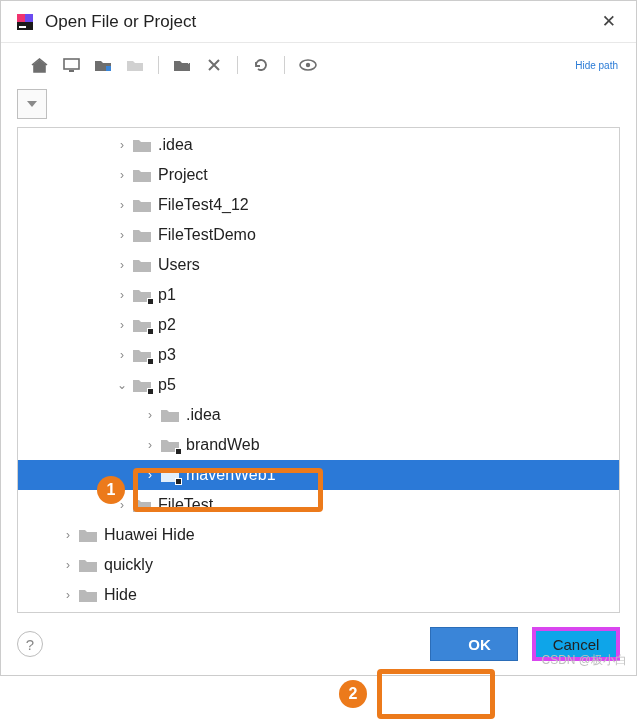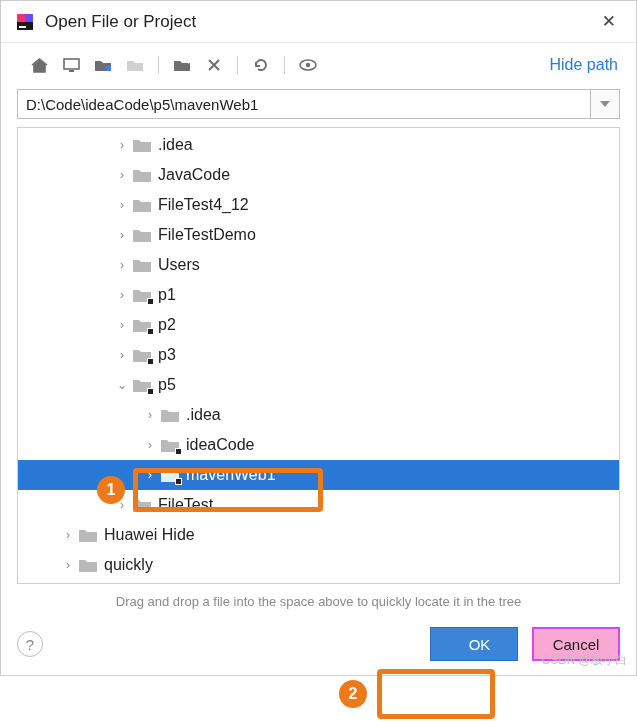--- a/index.html
+++ b/index.html
@@ -9,21 +9,21 @@
 
 .titlebar { display: flex; align-items: center; padding: 8px 14px; gap: 10px; border-bottom: 1px solid #e8e8e8; }
 .titlebar .appicon { width: 20px; height: 20px; }
 .titlebar .title { font-size: 17px; color: #222; flex: 1; }
 .titlebar .close { font-size: 17px; color: #444; cursor: pointer; padding: 2px 6px; }
 
 .toolbar { display: flex; align-items: center; padding: 10px 18px 6px 24px; gap: 4px; }
 .toolbar .tbtn { width: 28px; height: 24px; display: flex; align-items: center; justify-content: center; color: #6e6e6e; cursor: pointer; }
 .toolbar .sep { width: 1px; height: 18px; background: #d0d0d0; margin: 0 5px; }
 .toolbar .spacer { flex: 1; }
-.toolbar .hidepath { color: #2a7bd6; font-size: 16px; cursor: pointer; }
+.toolbar .hidepath { color: #2a7bd6; font-size: 10px; cursor: pointer; }
 
 .pathrow { display: flex; padding: 6px 16px 8px 16px; gap: 0; }
 .pathinput { flex: 1; height: 30px; border: 1px solid #bfbfbf; border-right: none; padding: 0 8px; font-size: 15px; color: #222; }
 .pathdd { width: 30px; height: 30px; border: 1px solid #bfbfbf; display: flex; align-items: center; justify-content: center; color: #777; cursor: pointer; background: #fafafa; }
 
 .treewrap { flex: 1; margin: 0 16px 6px 16px; border: 1px solid #cfcfcf; position: relative; overflow: hidden; }
 .tree { position: absolute; inset: 0; overflow: auto; padding-top: 2px; }
 .tree .row { display: flex; align-items: center; height: 30px; font-size: 16px; color: #222; white-space: nowrap; }
 .tree .row.sel { background: #2b79d7; color: #fff; }
 .tree .chev { width: 16px; text-align: center; color: #8a8a8a; font-size: 12px; margin-right: 2px; user-select: none; }
@@ -35,22 +35,22 @@
 
 
 .mark-box { position: absolute; border: 5px solid #ec7a1b; border-radius: 4px; pointer-events: none; }
 .mark-circle { position: absolute; width: 28px; height: 28px; border-radius: 50%; background: #ec7a1b; color: #fff; display: flex; align-items: center; justify-content: center; font-size: 16px; font-weight: 600; pointer-events: none; }
 
 .hint { text-align: center; font-size: 13px; color: #8a8a8a; padding: 4px 0 10px 0; }
 
 .buttons { display: flex; align-items: center; gap: 14px; padding: 8px 16px 14px 16px; }
 .buttons .help { width: 26px; height: 26px; border: 1px solid #bcbcbc; border-radius: 50%; display: flex; align-items: center; justify-content: center; color: #888; font-size: 15px; cursor: pointer; }
 .buttons .sp { flex: 1; }
-.buttons .ok { width: 88px; height: 34px; background: #3a85d8; border: 1px solid #2b6db8; color: #fff; font-size: 15px; font-weight: 400; cursor: pointer; padding-left: 11px; }
-.buttons .cancel { width: 88px; height: 34px; background: #f9a8d4; border: 2px solid #d946ef; color: #222; font-size: 15px; cursor: pointer; }
+.buttons .ok { width: 88px; height: 34px; background: #3a85d8; border: 1px solid #2b6db8; color: #fff; font-size: 15px; font-weight: 700; cursor: pointer; padding-left: 11px; }
+.buttons .cancel { width: 88px; height: 34px; background: #0ea5e9; border: 4px solid #d946ef; color: #222; font-size: 15px; cursor: pointer; }
 
 .watermark { position: absolute; right: 10px; bottom: 56px; font-size: 12px; color: #bfbfbf; pointer-events: none; text-align: right; }
 
 svg.folder path { fill: #b9b9b9; }
 .row.sel svg.folder path { fill: #e3effa; }
 
 </style>
 </head>
 <body>
 
@@ -117,21 +117,20 @@
         <svg width="18" height="14" viewBox="0 0 18 14">
           <ellipse cx="9" cy="7" rx="8" ry="5" fill="none" stroke="#6e6e6e" stroke-width="1.6"></ellipse>
           <circle cx="9" cy="7" r="2.2" fill="#6e6e6e"></circle>
         </svg>
       </span>
     <span class="spacer"></span>
     <span class="hidepath">Hide path</span>
   </div>
 
   <div class="pathrow">
-    <input class="pathinput" value="D:\Code\ideaCode\p5\mavenWeb1" style="">
     <span class="pathdd">
       <svg width="10" height="6" viewBox="0 0 10 6">
           <path d="M0 0 L5 6 L10 0 Z" fill="#8a8a8a"></path>
         </svg>
     </span>
   </div>
 
   <div class="treewrap">
     <div class="tree" id="tree">
         <div class="row" style="padding-left: 96px;">
@@ -143,21 +142,21 @@
           </span>
           <span class="label">.idea</span>
         </div>
         <div class="row" style="padding-left: 96px;">
           <span class="chev">›</span>
           <span class="ficon">
             <svg class="folder" viewBox="0 0 20 16">
               <path d="M1 3 H7 L9 5 H19 V15 H1 Z"></path>
             </svg>
           </span>
-          <span class="label">JavaCode</span>
+          <span class="label">Project</span>
         </div>
         <div class="row" style="padding-left: 96px;">
           <span class="chev">›</span>
           <span class="ficon">
             <svg class="folder" viewBox="0 0 20 16">
               <path d="M1 3 H7 L9 5 H19 V15 H1 Z"></path>
             </svg>
           </span>
           <span class="label">FileTest4_12</span>
         </div>
@@ -229,21 +228,21 @@
           <span class="label">.idea</span>
         </div>
         <div class="row" style="padding-left: 124px;">
           <span class="chev">›</span>
           <span class="ficon">
             <svg class="folder" viewBox="0 0 20 16">
               <path d="M1 3 H7 L9 5 H19 V15 H1 Z"></path>
             </svg>
             <span class="dot"></span>
           </span>
-          <span class="label">ideaCode</span>
+          <span class="label">brandWeb</span>
         </div>
         <div class="row sel" style="padding-left: 124px;">
           <span class="chev">›</span>
           <span class="ficon">
             <svg class="folder" viewBox="0 0 20 16">
               <path d="M1 3 H7 L9 5 H19 V15 H1 Z"></path>
             </svg>
             <span class="dot"></span>
           </span>
           <span class="label">mavenWeb1</span>
@@ -281,21 +280,20 @@
             <svg class="folder" viewBox="0 0 20 16">
               <path d="M1 3 H7 L9 5 H19 V15 H1 Z"></path>
             </svg>
           </span>
           <span class="label">Hide</span>
         </div>
       </div>
     <div class="scrollbar-stub"></div>
   </div>
 
-  <div class="hint">Drag and drop a file into the space above to quickly locate it in the tree</div>
 
   <div class="buttons">
     <span class="help">?</span>
     <span class="sp"></span>
     <button class="ok">OK</button>
     <button class="cancel">Cancel</button>
   </div>
 
 </div>
 

